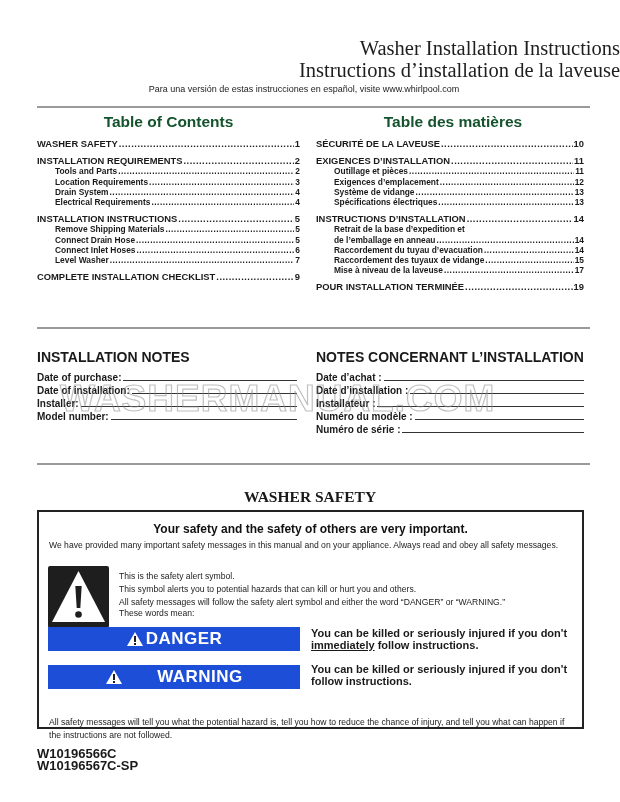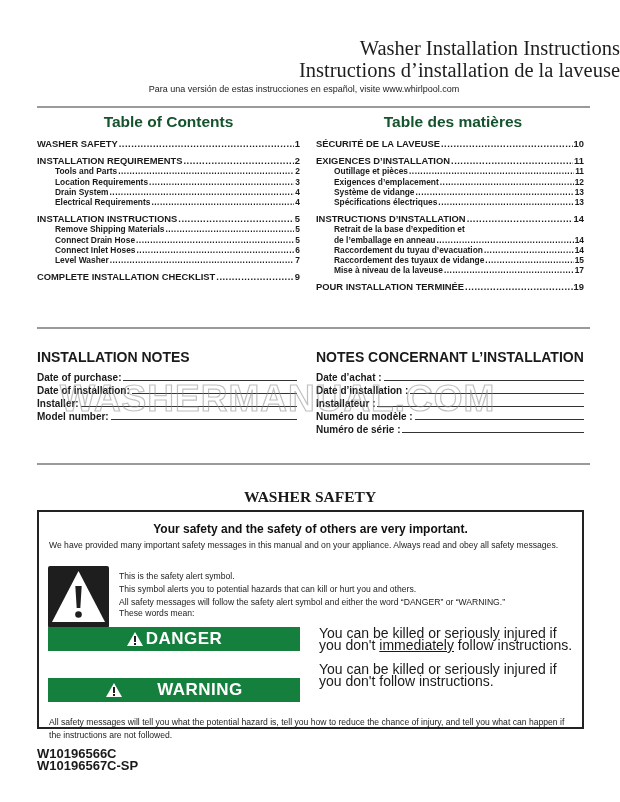--- a/index.html
+++ b/index.html
@@ -37,25 +37,25 @@
 
   .safety-box { position: absolute; left: 37px; top: 510px; width: 543px; height: 215px; border: 2px solid #222; box-sizing: content-box; }
   .safety-title { position: absolute; left: 0; width: 100%; top: 10px; text-align: center; font-weight: bold; font-size: 12px; color: #111; }
   .safety-intro { position: absolute; left: 10px; top: 27px; width: 520px; font-size: 8.6px; line-height: 12px; color: #222; }
 
   .alert-icon { position: absolute; left: 9px; top: 54px; width: 61px; height: 62px; background: #1e1e1e; border-radius: 2px; }
   .alert-lines { position: absolute; left: 80px; top: 58px; width: 450px; font-size: 8.6px; color: #222; }
   .alert-lines div { height: 13px; line-height: 12px; }
   .alert-lines div.tight { height: 11px; }
 
-  .signal { position: absolute; left: 9px; width: 252px; height: 24px; background: #15803d; color: #fff; font-weight: bold; font-size: 17px; letter-spacing: 0.5px; display: flex; align-items: center; justify-content: center; }
+  .signal { position: absolute; left: 9px; width: 252px; height: 24px; background: #1d4ed8; color: #fff; font-weight: bold; font-size: 17px; letter-spacing: 0.5px; display: flex; align-items: center; justify-content: center; }
   .signal svg { margin-right: 2px; }
   .signal.danger { top: 115px; }
-  .signal.warning { top: 166px; gap: 32px; }
-  .signal-desc { position: absolute; left: 280px; width: 262px; font-weight: normal; font-size: 14px; line-height: 12px; color: #1a1a1a; }
+  .signal.warning { top: 153px; gap: 32px; }
+  .signal-desc { position: absolute; left: 272px; width: 262px; font-weight: bold; font-size: 11px; line-height: 12px; color: #1a1a1a; }
   .signal-desc.d { top: 115px; }
   .signal-desc.w { top: 151px; }
   .signal-desc u { text-decoration: underline; }
 
   .safety-foot { position: absolute; left: 10px; top: 184px; width: 520px; font-size: 8.6px; line-height: 12.5px; color: #222; margin-top: 20px; }
 
   .partnums { position: absolute; left: 37px; top: 748px; font-weight: bold; font-size: 13px; line-height: 12px; color: #1a1a1a; }
 </style>
 </head>
 <body>

